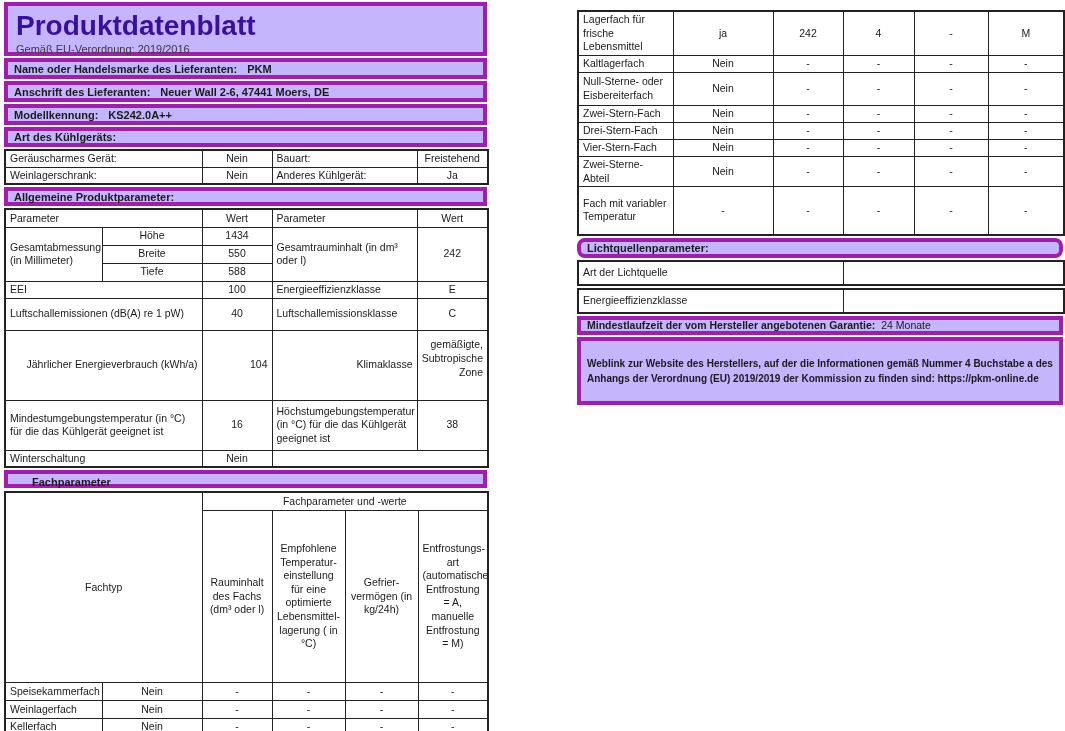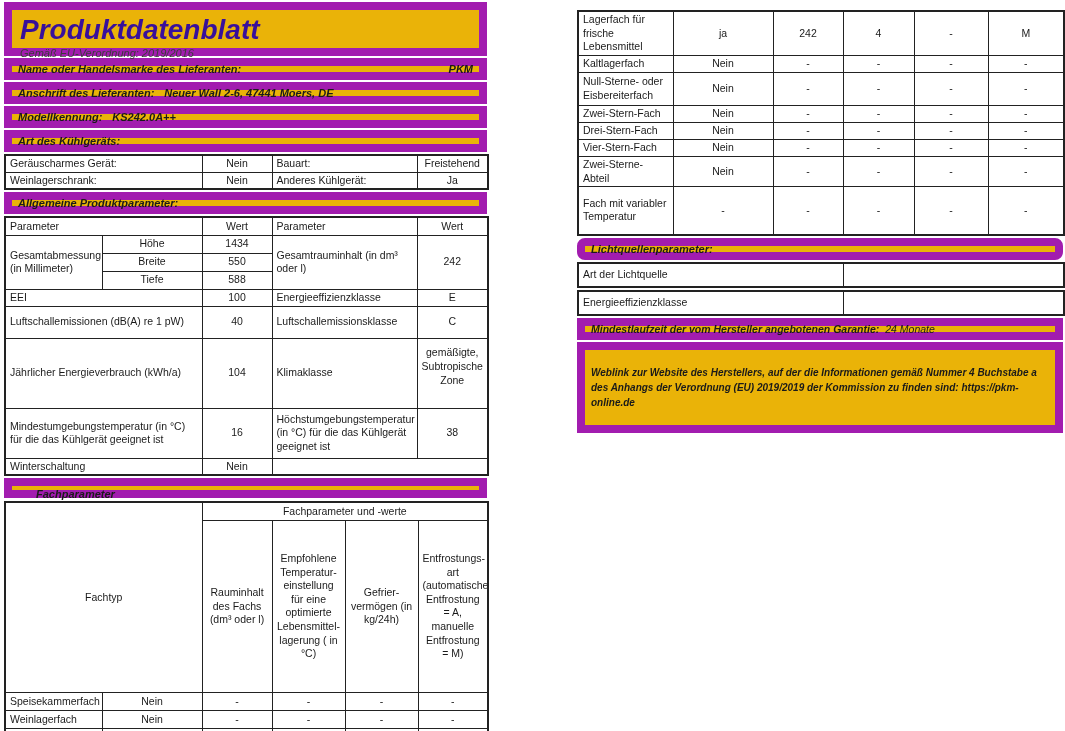--- a/index.html
+++ b/index.html
@@ -1,37 +1,37 @@
 <!DOCTYPE html>
 <html><head>
 <meta charset="utf-8">
 <style>
   html,body{margin:0;padding:0;background:#ffffff;}
   body{width:1065px;height:731px;font-family:"Liberation Sans",sans-serif;color:#1a1a1a;}
   .page{position:relative;width:1065px;height:731px;background:#fff;overflow:hidden;}
   .panel-left{position:absolute;left:4px;top:2px;width:483px;}
   .panel-right{position:absolute;left:577px;top:10px;width:486px;}
 
-  .box{border:8px solid #a21caf;box-sizing:border-box;margin-bottom:2px;background:#eab308;font-style:italic;}
+  .box{border:4px solid #a21caf;box-sizing:border-box;margin-bottom:2px;background:#c4b5fd;}
   .label-row{font-size:11px;font-weight:bold;padding:3px 6px;display:flex;align-items:center;}
   .label-row .val{margin-left:10px;}
 
   .title-box{height:54px;padding:5px 8px 2px 8px;}
   .page-title{font-size:28px;font-weight:bold;line-height:1.05;letter-spacing:0px;}
   .page-subtitle{font-size:11px;color:#3a3a3a;margin-top:3px;}
 
   table.tbl{border-collapse:collapse;table-layout:fixed;width:100%;box-sizing:border-box;
     border:2px solid #222;margin-bottom:2px;}
   table.tbl td{border:1px solid #222;font-size:10.5px;padding:1px 4px;vertical-align:middle;
     overflow:hidden;line-height:1.3;}
   td.lbl{text-align:left;}
   td.ctr{text-align:center;}
   td.top{vertical-align:top;}
   td.mid{vertical-align:middle;}
-  td.bot{vertical-align:bottom;padding-bottom:20px;}
+  td.bot{vertical-align:bottom;padding-bottom:20px;text-align:right;}
   td.hdrcell{text-align:center;vertical-align:middle;font-size:10px;line-height:1.35;padding:2px 3px;}
 
   tr.h17{height:17px;} tr.h18{height:18px;} tr.h24{height:24px;} tr.h32{height:32px;}
   tr.h33{height:33px;} tr.h37{height:37px;} tr.h48{height:48px;}
   tr.h50{height:50px;} tr.h70{height:70px;} tr.h172{height:172px;}
 
   .fach-heading-box{font-size:11px;font-weight:bold;padding:2px 24px;height:18px;margin-bottom:3px;}
   .light-box td{font-size:10.5px;}
   .weblink-box{font-size:10px;font-weight:bold;padding:15px 6px;line-height:1.5;min-height:42px;}
   .warranty-box{font-size:10.5px;padding:3px 6px;height:19px;display:flex;align-items:center;}
@@ -43,21 +43,21 @@
 
 <div class="page">
 
   <div class="panel-left">
 
     <div class="box title-box">
       <div class="page-title" style="color: rgb(56, 16, 155);">Produktdatenblatt</div>
       <div class="page-subtitle">Gemäß EU-Verordnung: 2019/2016</div>
     </div>
 
-    <div class="box label-row" style="height:21px;justify-content:space-between;">
+    <div class="box label-row" style="height:21px;">
       <span>Name oder Handelsmarke des Lieferanten:</span>
       <span class="val">PKM</span>
     </div>
 
     <div class="box label-row" style="height:21px;">
       <span>Anschrift des Lieferanten:</span>
       <span class="val">Neuer Wall 2-6, 47441 Moers, DE</span>
     </div>
 
     <div class="box label-row" style="height:21px;">

